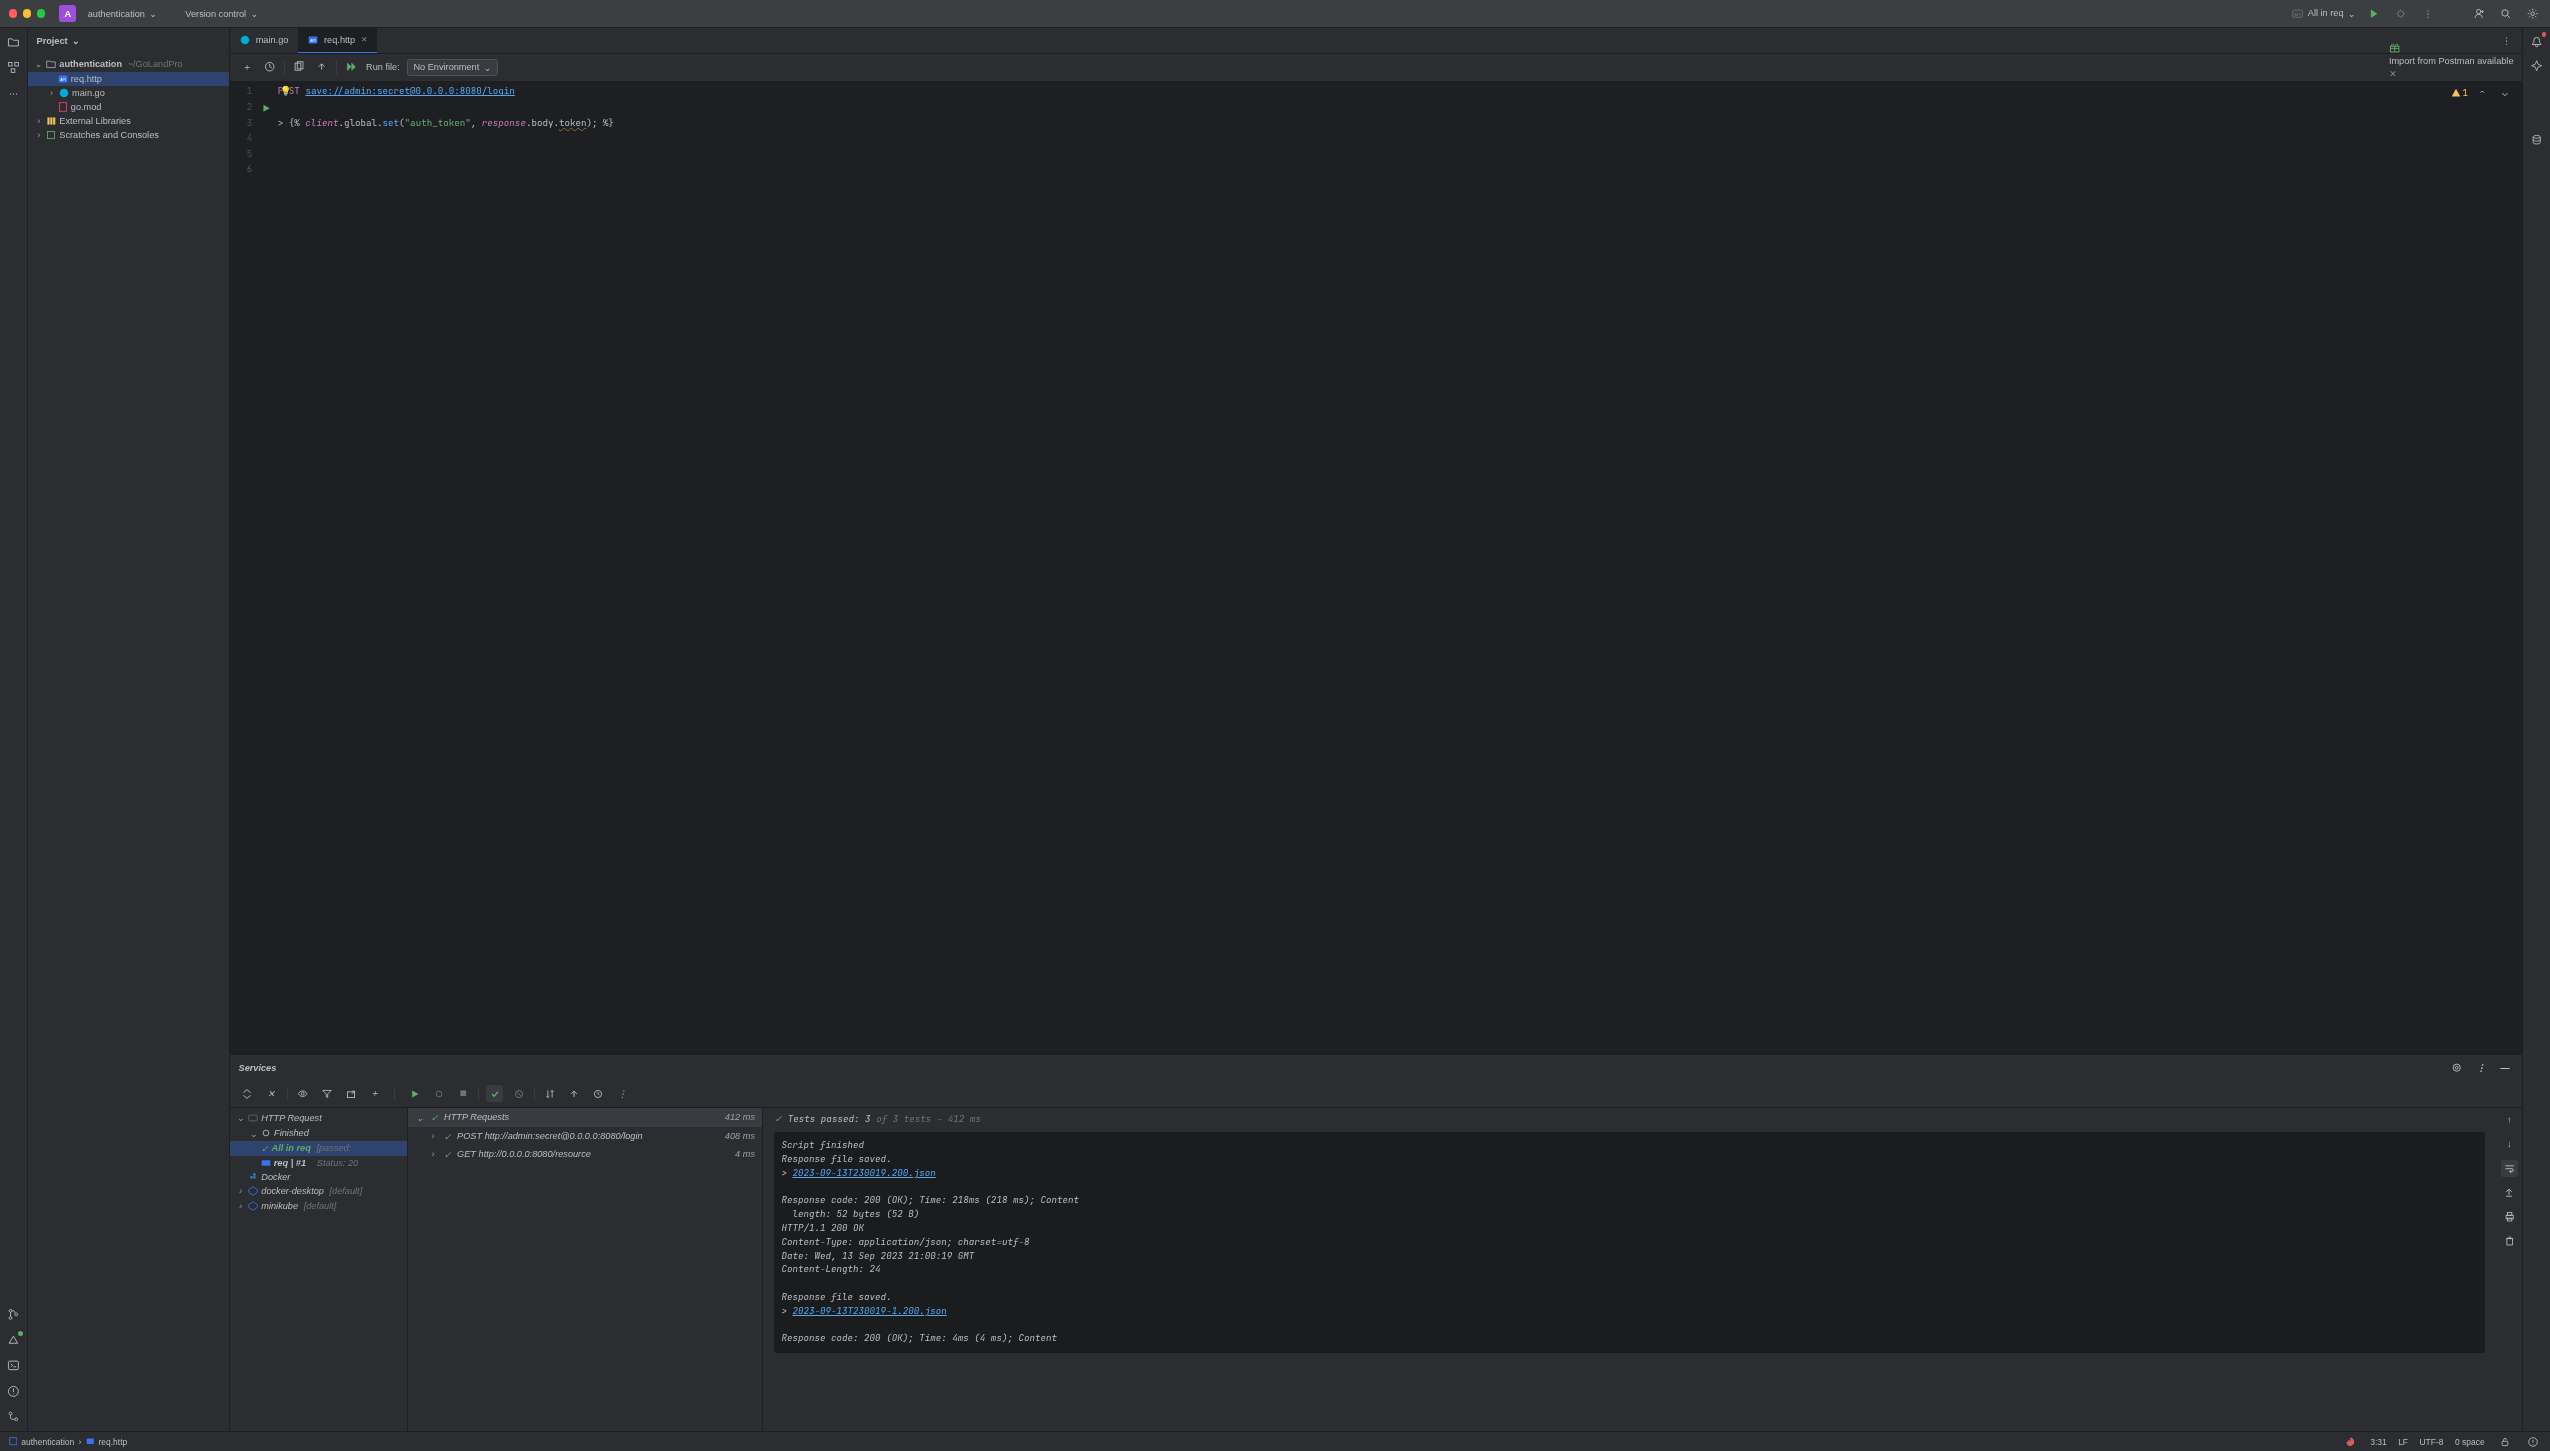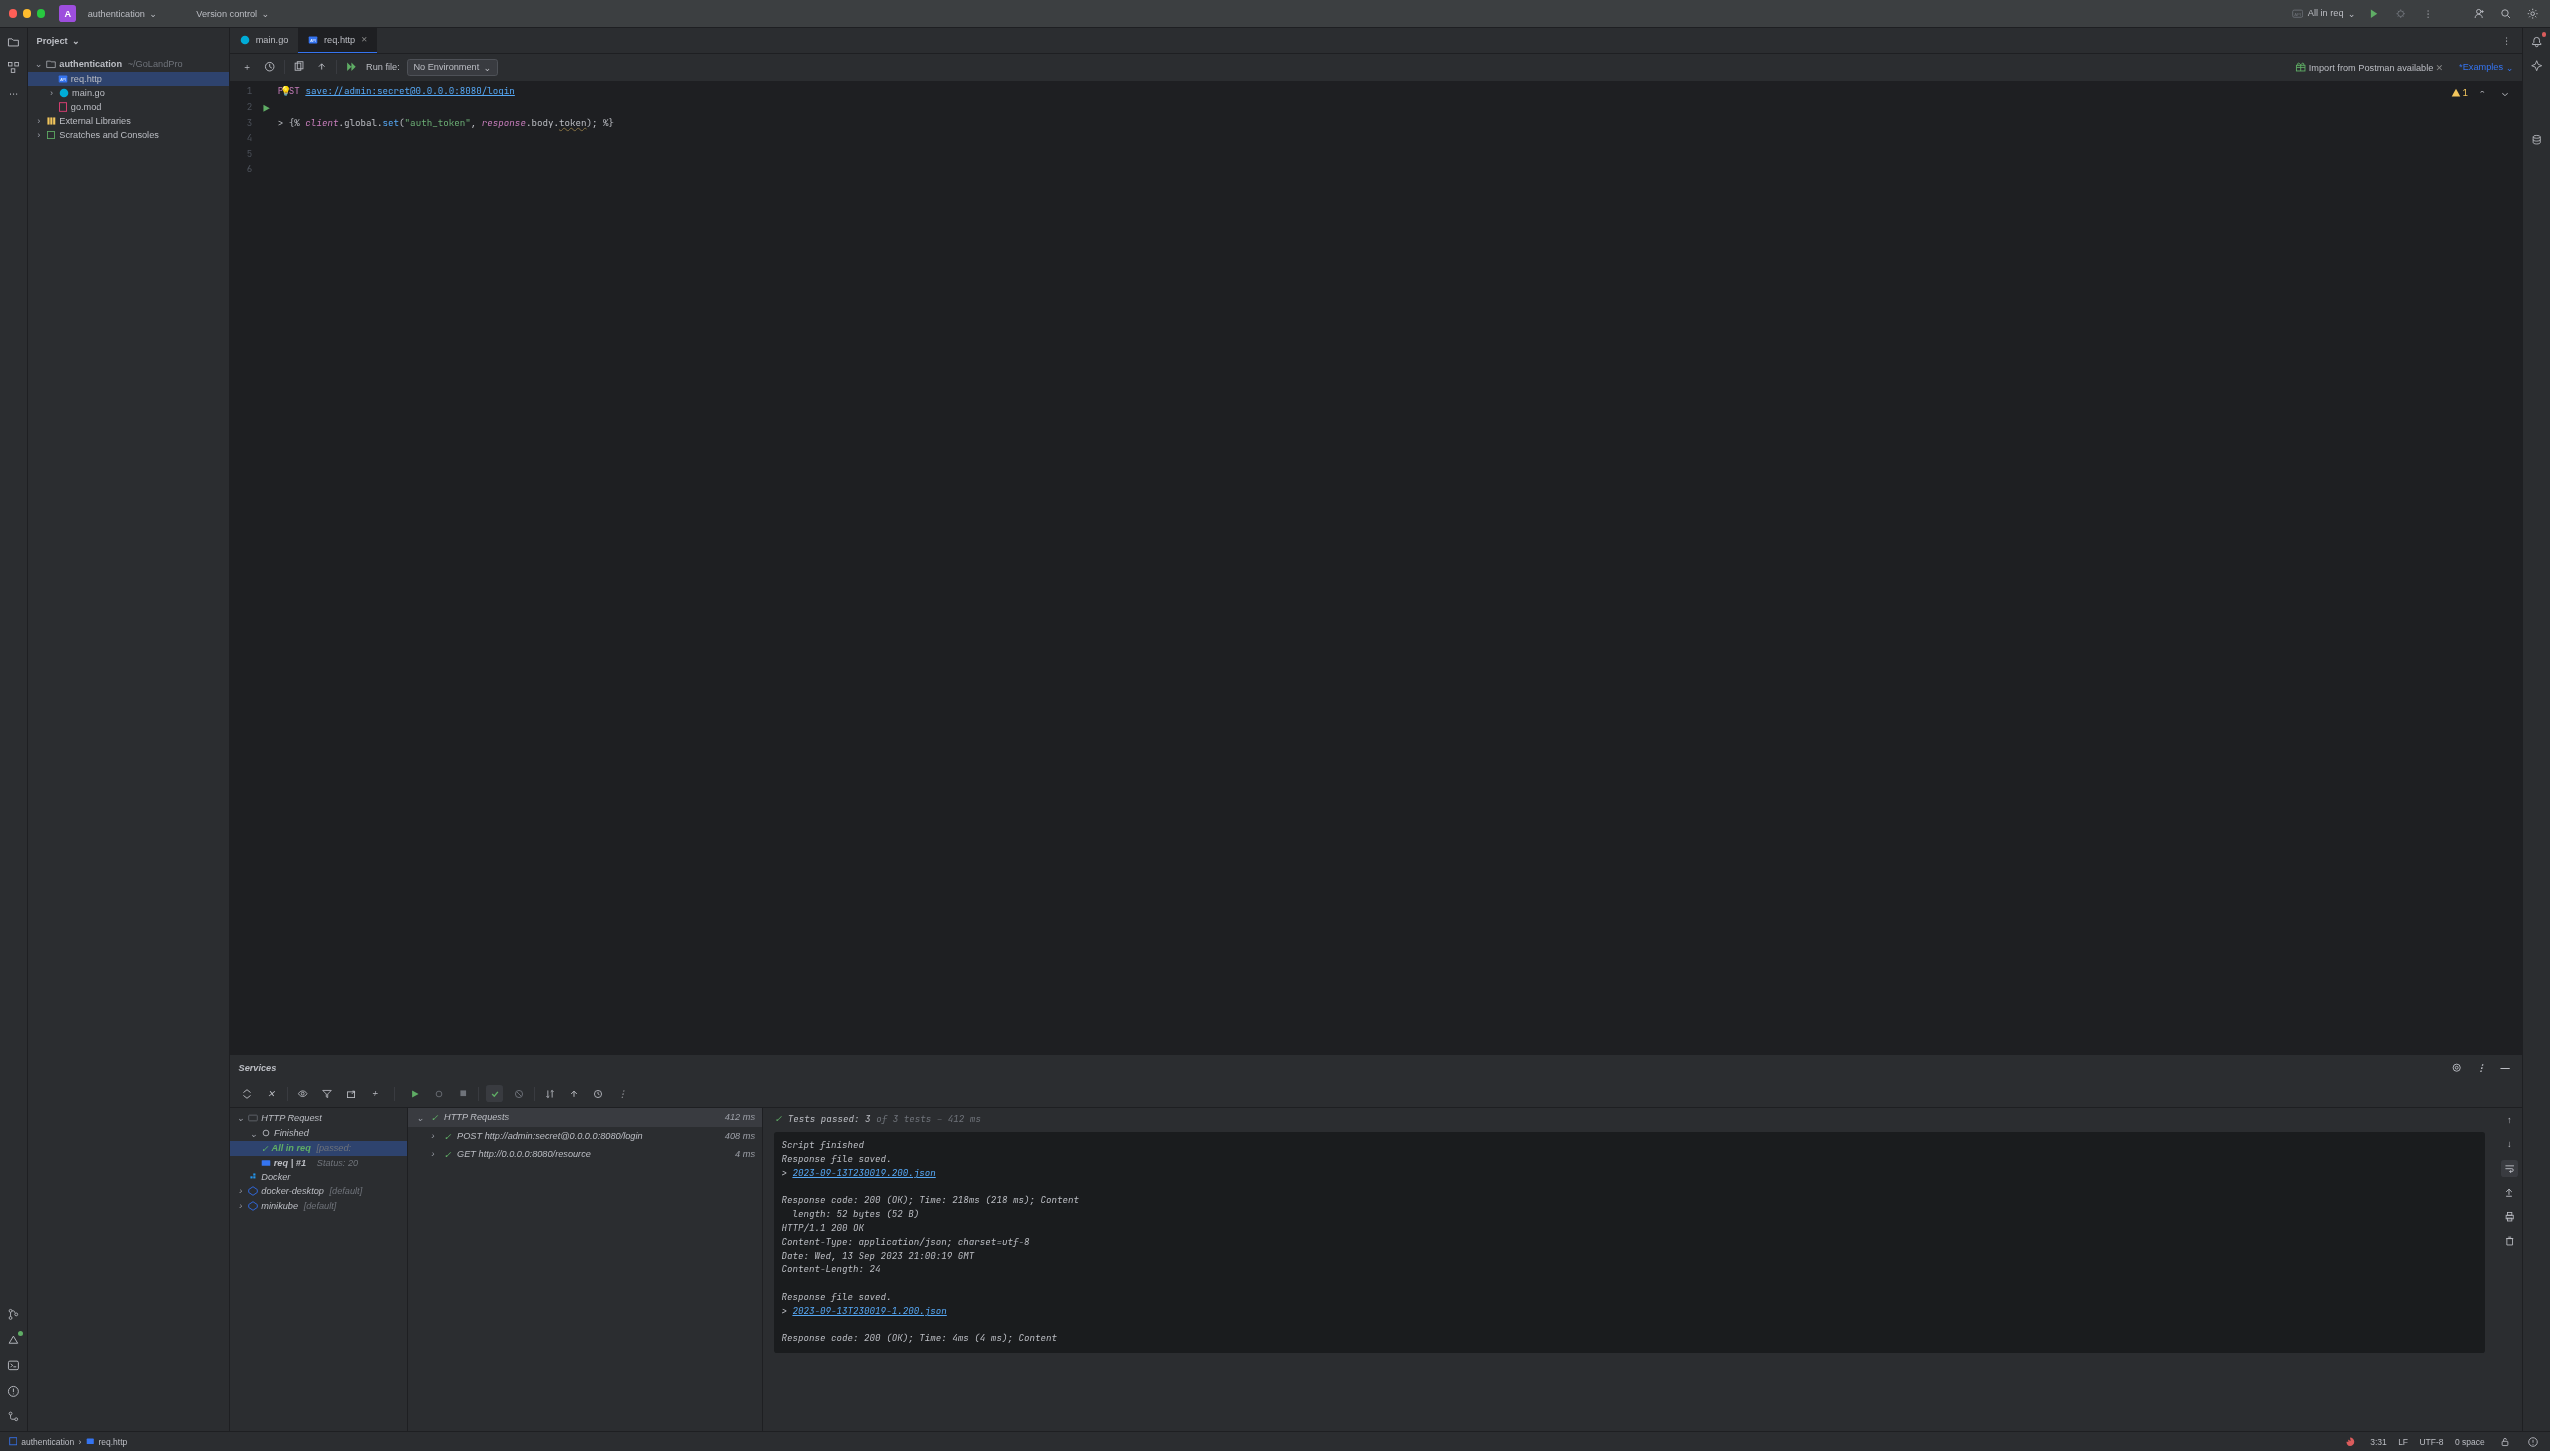--- a/index.html
+++ b/index.html
@@ -45,21 +45,21 @@
 .editor-area { flex: 1; display: flex; flex-direction: column; }
 .tabs { height: 25.6px; background: #2b2d30; border-bottom: 0.7px solid #1e1f22; display: flex; align-items: center; }
 .tab { height: 100%; padding: 0 10px; display: flex; align-items: center; gap: 5.7px; cursor: pointer; border-bottom: 1.4px solid transparent; }
 .tab.active { border-bottom-color: #3574f0; background: #1e1f22; }
 .tab-close { font-size: 7.8px; color: #888; }
 .tabs-right { margin-left: auto; display: flex; align-items: center; gap: 7px; padding-right: 7px; }
 .editor-toolbar { height: 28px; border-bottom: 0.7px solid #1e1f22; display: flex; align-items: center; padding: 0 8.5px; gap: 7px; }
 .toolbar-group { display: flex; align-items: center; gap: 5.7px; }
 .sep { width: 0.7px; height: 14px; background: #393b40; }
 .run-select { background: #393b40; border: 0.7px solid #4e5157; padding: 2.1px 5.7px; border-radius: 2.8px; display: flex; align-items: center; gap: 4.3px; }
-.import-banner { margin-left: auto; display: flex; align-items: flex-end; gap: 2px; color: #bcbec4; }
+.import-banner { margin-left: auto; display: flex; align-items: flex-start; gap: 2px; color: #bcbec4; flex-direction: column; }
 .gift-icon { color: #5fad65; }
 .banner-close { color: #888; cursor: pointer; }
 .examples-link { color: #3574f0; margin-left: 14px; display: flex; align-items: center; gap: 2.8px; }
 .editor-body { flex: 1; display: flex; background: #1e1f22; font-family: "JetBrains Mono", Menlo, monospace; font-size: 9.2px; position: relative; overflow: hidden; min-height: 99px; }
 .gutter { width: 28px; text-align: right; padding: 2.8px 5.7px 2.8px 0; color: #4b5059; }
 .gutter-line { height: 15.6px; line-height: 15.6px; }
 .run-gutter { width: 17px; padding: 2.8px 0; }
 .run-gutter .gutter-line { display: flex; align-items: center; justify-content: center; }
 .code { flex: 1; padding: 2.8px 0; }
 .code-line { height: 15.6px; line-height: 15.6px; padding-left: 2.8px; white-space: pre; }
@@ -108,21 +108,21 @@
   <div class="traffic-lights">
     <div class="tl tl-close"></div>
     <div class="tl tl-min"></div>
     <div class="tl tl-max"></div>
   </div>
   <div class="app-icon">A</div>
   <div class="titlebar-dropdown">
     <span>authentication</span>
     <span>⌄</span>
   </div>
-  <div class="titlebar-dropdown" style="margin-left:28px;">
+  <div class="titlebar-dropdown" style="margin-left:17px;">
     <span>Version control</span>
     <span>⌄</span>
   </div>
   <div class="titlebar-right">
     <div class="run-config">
       <svg width="11.4" height="11.4" viewBox="0 0 16 16" style="font-size:13px">
           <rect x="1" y="3" width="14" height="10" rx="2" fill="none" stroke="#6f737a" stroke-width="1.2"></rect>
           <text x="8" y="11" font-size="6" text-anchor="middle" fill="#6f737a">API</text>
         </svg>
       <span>All in req</span>

